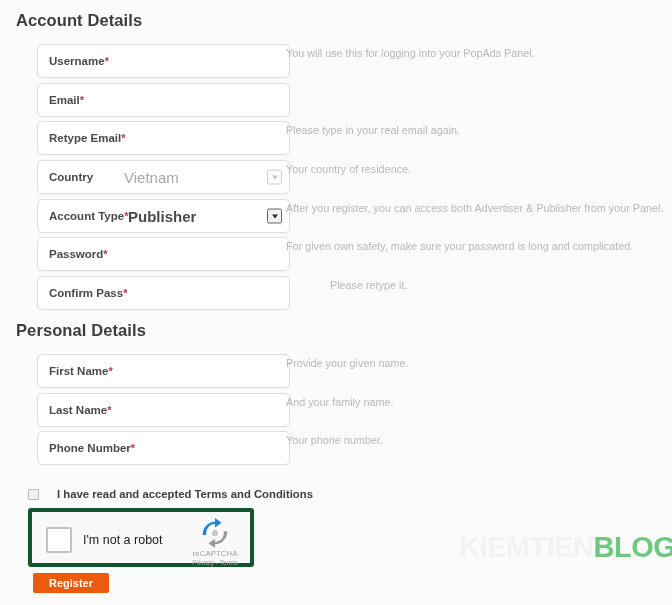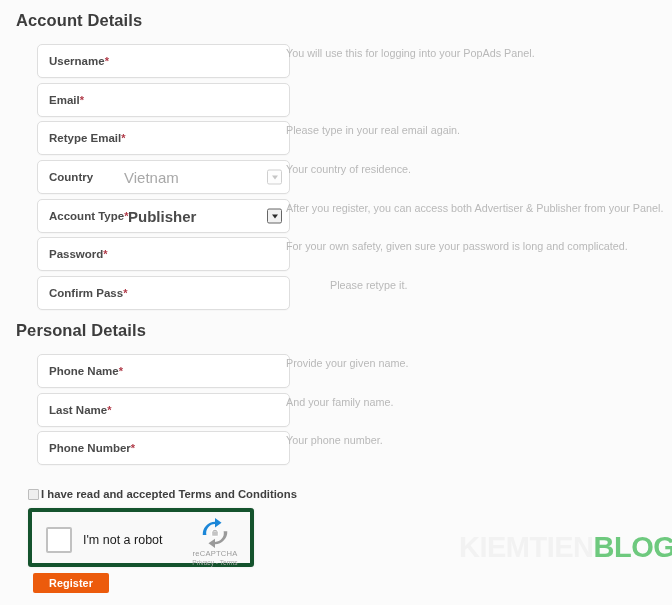--- a/index.html
+++ b/index.html
@@ -119,21 +119,21 @@
     white-space: nowrap;
   }
 
   
   #terms-row {
     position: absolute;
     left: 28px;
     top: 488px;
     display: flex;
     align-items: center;
-    gap: 2px;
+    gap: 18px;
   }
   #terms-checkbox {
     width: 11px;
     height: 11px;
     border: 1px solid #bdbdbd;
     background: #efefef;
     border-radius: 1px;
     flex: none;
   }
   #terms-label {
@@ -271,35 +271,35 @@
           <span class="dd-arrow"></span>
         </span>
     </div>
     <div class="help-text" style="top:3px;">After you register, you can access both Advertiser &amp; Publisher from your Panel.</div>
   </div>
 
   <div class="field-row" style="top:237px;">
     <div class="field-box">
       <span class="field-label"><span>Password</span><span class="req">*</span></span>
     </div>
-    <div class="help-text" style="top:3px;">For your own safety, given sure your password is long and complicated.</div>
+    <div class="help-text" style="top:3px;">For given own safety, make sure your password is long and complicated.</div>
   </div>
 
   <div class="field-row" style="top:276px;">
     <div class="field-box">
       <span class="field-label"><span>Confirm Pass</span><span class="req">*</span></span>
     </div>
     <div class="help-text" style="top:3px;margin-left:44px;">Please retype it.</div>
   </div>
 
   <div class="section-heading" id="heading-personal">Personal Details</div>
 
   <div class="field-row" style="top:354px;">
     <div class="field-box">
-      <span class="field-label"><span>Phone Name</span><span class="req">*</span></span>
+      <span class="field-label"><span>First Name</span><span class="req">*</span></span>
     </div>
     <div class="help-text" style="top:3px;">Provide your given name.</div>
   </div>
 
   <div class="field-row" style="top:393px;">
     <div class="field-box">
       <span class="field-label"><span>Last Name</span><span class="req">*</span></span>
     </div>
     <div class="help-text" style="top:3px;">And your family name.</div>
   </div>

